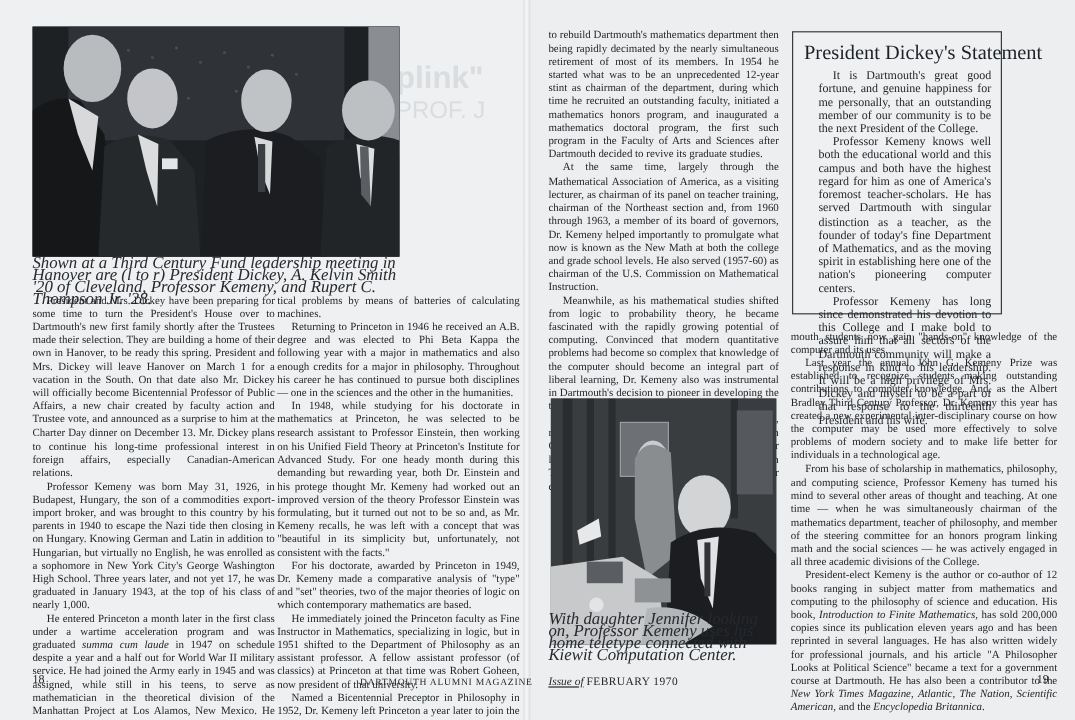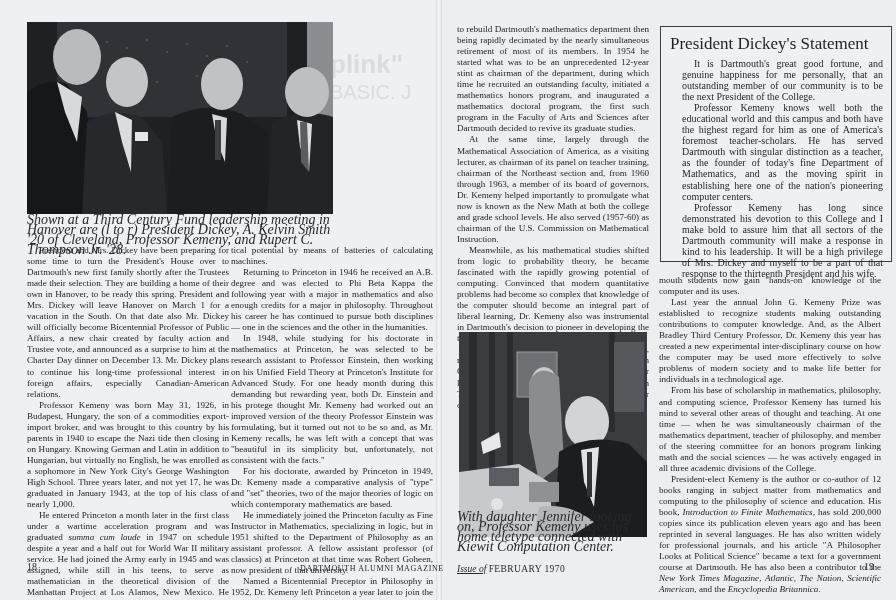--- a/index.html
+++ b/index.html
@@ -43,21 +43,21 @@
     position: absolute; font-size: 9.1px; line-height: 11.05px;
     text-align: justify; color: #23262a; font-family: Liberation Serif, serif;
   }
   .col p { margin: 0; text-indent: 12px; }
   .col p.cont { text-indent: 0; }
   .col1 { left: 27px; top: 245px; width: 202px; }
   .col2 { left: 231px; top: 245px; width: 202px; }
   .col3 { left: 457px; top: 24px; width: 192px; }
   .col4 { left: 659px; top: 275px; width: 222px; }
   .statement {
-    position: absolute; left: 660px; top: 26px; width: 232px; height: 236px;
+    position: absolute; left: 660px; top: 26px; width: 175px; height: 236px;
     border: 1.5px solid #3a3d40; background: #eef0f1; box-sizing: border-box;
     padding: 7px 8px 0 9px;
   }
   .statement h2 {
     margin: 0 0 4px 0; font-weight: normal; font-size: 17px; line-height: 20px;
     color: #1d2024; white-space: nowrap;
   }
   .statement .body { font-size: 10px; line-height: 11.05px; text-align: justify; margin-left: 12px; }
   .statement .body p { margin: 0; text-indent: 12px; }
   .folio {
@@ -75,21 +75,21 @@
 </style>
 </head>
 <body>
 
 <div class="page left"></div>
 <div class="page right"></div>
 <div class="gutter"></div>
 
 <div class="ghost">
   <div>plink"</div>
-  <div style="font-weight:normal;font-size:20px;">BASIC. J</div>
+  <div style="font-weight:normal;font-size:20px;">PROF. J</div>
 </div>
 
 <div class="photo photo1">
   <svg viewBox="0 0 306 192" preserveAspectRatio="none">
     <rect width="306" height="192" fill="#1e2124"></rect>
     <rect x="30" y="0" width="230" height="95" fill="#2f3236"></rect>
     <g fill="#4c5055">
       <circle cx="80" cy="20" r="1.2"></circle>
         <circle cx="100" cy="26" r="1.2"></circle>
         <circle cx="120" cy="18" r="1.2"></circle>
@@ -127,21 +127,21 @@
 </div>
 <div class="caption caption1">Shown at a Third Century Fund leadership meeting in Hanover are (l to r) President Dickey, A. Kelvin Smith '20 of Cleveland, Professor Kemeny, and Rupert C. Thompson Jr. '28.</div>
 
 <div class="col col1">
   <p>President and Mrs. Dickey have been preparing for some time to turn the President's House over to Dartmouth's new first family shortly after the Trustees made their selection. They are building a home of their own in Hanover, to be ready this spring. President and Mrs. Dickey will leave Hanover on March 1 for a vacation in the South. On that date also Mr. Dickey will officially become Bicentennial Professor of Public Affairs, a new chair created by faculty action and Trustee vote, and announced as a surprise to him at the Charter Day dinner on December 13. Mr. Dickey plans to continue his long-time professional interest in foreign affairs, especially Canadian-American relations.</p>
   <p>Professor Kemeny was born May 31, 1926, in Budapest, Hungary, the son of a commodities export-import broker, and was brought to this country by his parents in 1940 to escape the Nazi tide then closing in on Hungary. Knowing German and Latin in addition to Hungarian, but virtually no English, he was enrolled as a sophomore in New York City's George Washington High School. Three years later, and not yet 17, he was graduated in January 1943, at the top of his class of nearly 1,000.</p>
   <p>He entered Princeton a month later in the first class under a wartime acceleration program and was graduated <em>summa cum laude</em> in 1947 on schedule despite a year and a half out for World War II military service. He had joined the Army early in 1945 and was assigned, while still in his teens, to serve as mathematician in the theoretical division of the Manhattan Project at Los Alamos, New Mexico. He worked under the celebrated mathematician Dr. John von Neumann, at the computing center there, in what has been described as the first serious attempt to solve complex theoretical and prac-</p>
 </div>
 
 <div class="col col2">
-  <p class="cont">tical potential by means of batteries of calculating machines.</p>
+  <p class="cont">tical problems by means of batteries of calculating machines.</p>
   <p>Returning to Princeton in 1946 he received an A.B. degree and was elected to Phi Beta Kappa the following year with a major in mathematics and also enough credits for a major in philosophy. Throughout his career he has continued to pursue both disciplines — one in the sciences and the other in the humanities.</p>
   <p>In 1948, while studying for his doctorate in mathematics at Princeton, he was selected to be research assistant to Professor Einstein, then working on his Unified Field Theory at Princeton's Institute for Advanced Study. For one heady month during this demanding but rewarding year, both Dr. Einstein and his protege thought Mr. Kemeny had worked out an improved version of the theory Professor Einstein was formulating, but it turned out not to be so and, as Mr. Kemeny recalls, he was left with a concept that was "beautiful in its simplicity but, unfortunately, not consistent with the facts."</p>
   <p>For his doctorate, awarded by Princeton in 1949, Dr. Kemeny made a comparative analysis of "type" and "set" theories, two of the major theories of logic on which contemporary mathematics are based.</p>
   <p>He immediately joined the Princeton faculty as Fine Instructor in Mathematics, specializing in logic, but in 1951 shifted to the Department of Philosophy as an assistant professor. A fellow assistant professor (of classics) at Princeton at that time was Robert Goheen, now president of that university.</p>
   <p>Named a Bicentennial Preceptor in Philosophy in 1952, Dr. Kemeny left Princeton a year later to join the Dartmouth faculty with a dual appointment as Professor of Mathematics and Philosophy and a mandate</p>
 </div>
 
 <div class="folio folio-left-num">18</div>
 <div class="folio folio-left-mag">DARTMOUTH ALUMNI MAGAZINE</div>
 

